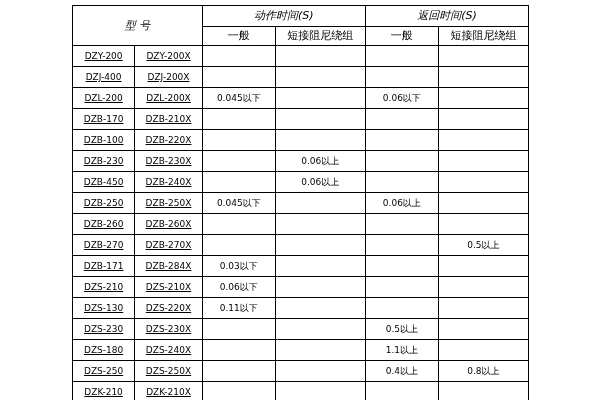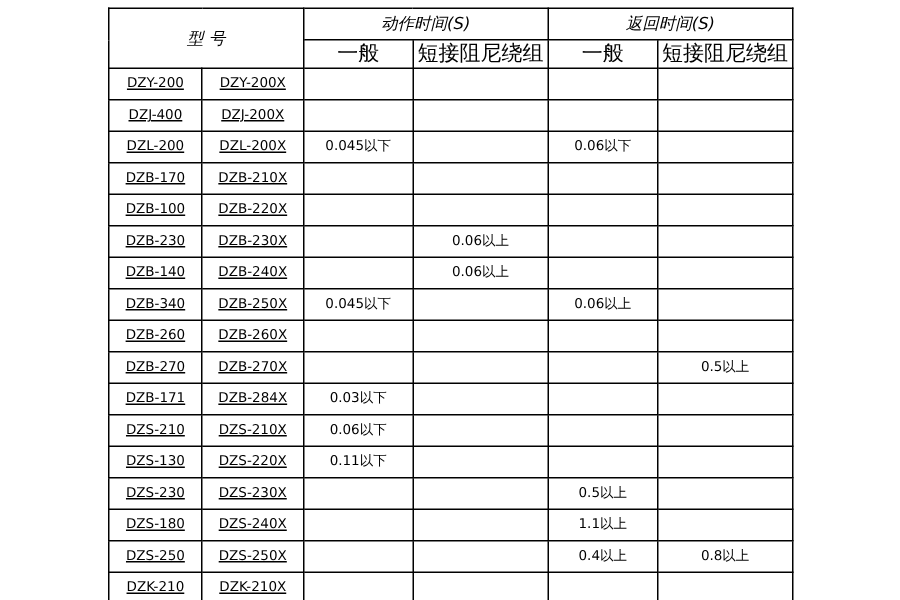--- a/index.html
+++ b/index.html
@@ -40,21 +40,21 @@
   }
   table.spec th.hdr-top {
     height: 20px;
     line-height: 20px;
     font-size: 11px;
     font-style: italic;
   }
   table.spec th.hdr-sub {
     height: 18px;
     line-height: 18px;
-    font-size: 14px;
+    font-size: 11px;
   }
   td.model {
     font-size: 9px;
     letter-spacing: 0px;
     text-decoration: underline;
   }
   td.val {
     font-size: 9px;
   }
   col.c-model { width: 58px; }
@@ -134,29 +134,29 @@
         </tr>
         <tr>
           <td class="model">DZB-230</td>
           <td class="model">DZB-230X</td>
           <td class="val blank"></td>
           <td class="val">0.06以上</td>
           <td class="val blank"></td>
           <td class="val blank"></td>
         </tr>
         <tr>
-          <td class="model">DZB-140</td>
+          <td class="model">DZB-450</td>
           <td class="model">DZB-240X</td>
           <td class="val blank"></td>
           <td class="val">0.06以上</td>
           <td class="val blank"></td>
           <td class="val blank"></td>
         </tr>
         <tr>
-          <td class="model">DZB-340</td>
+          <td class="model">DZB-250</td>
           <td class="model">DZB-250X</td>
           <td class="val">0.045以下</td>
           <td class="val blank"></td>
           <td class="val">0.06以上</td>
           <td class="val blank"></td>
         </tr>
         <tr>
           <td class="model">DZB-260</td>
           <td class="model">DZB-260X</td>
           <td class="val blank"></td>

